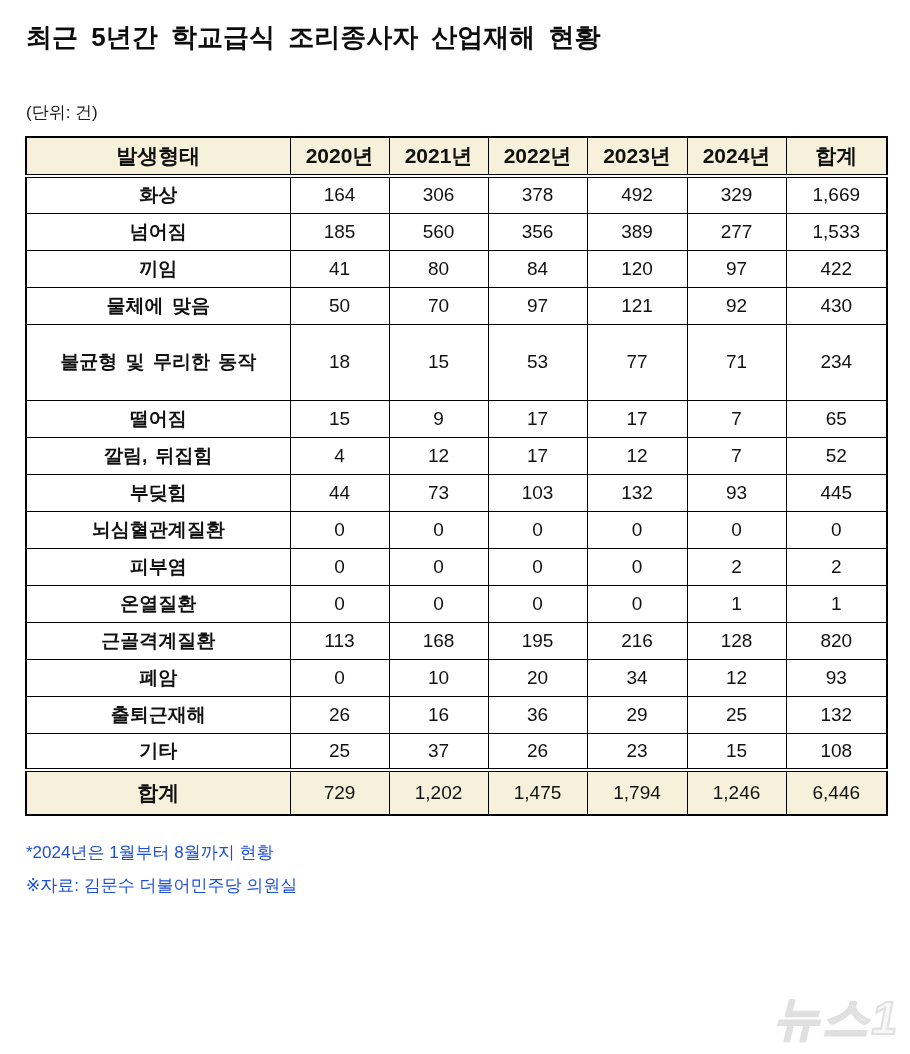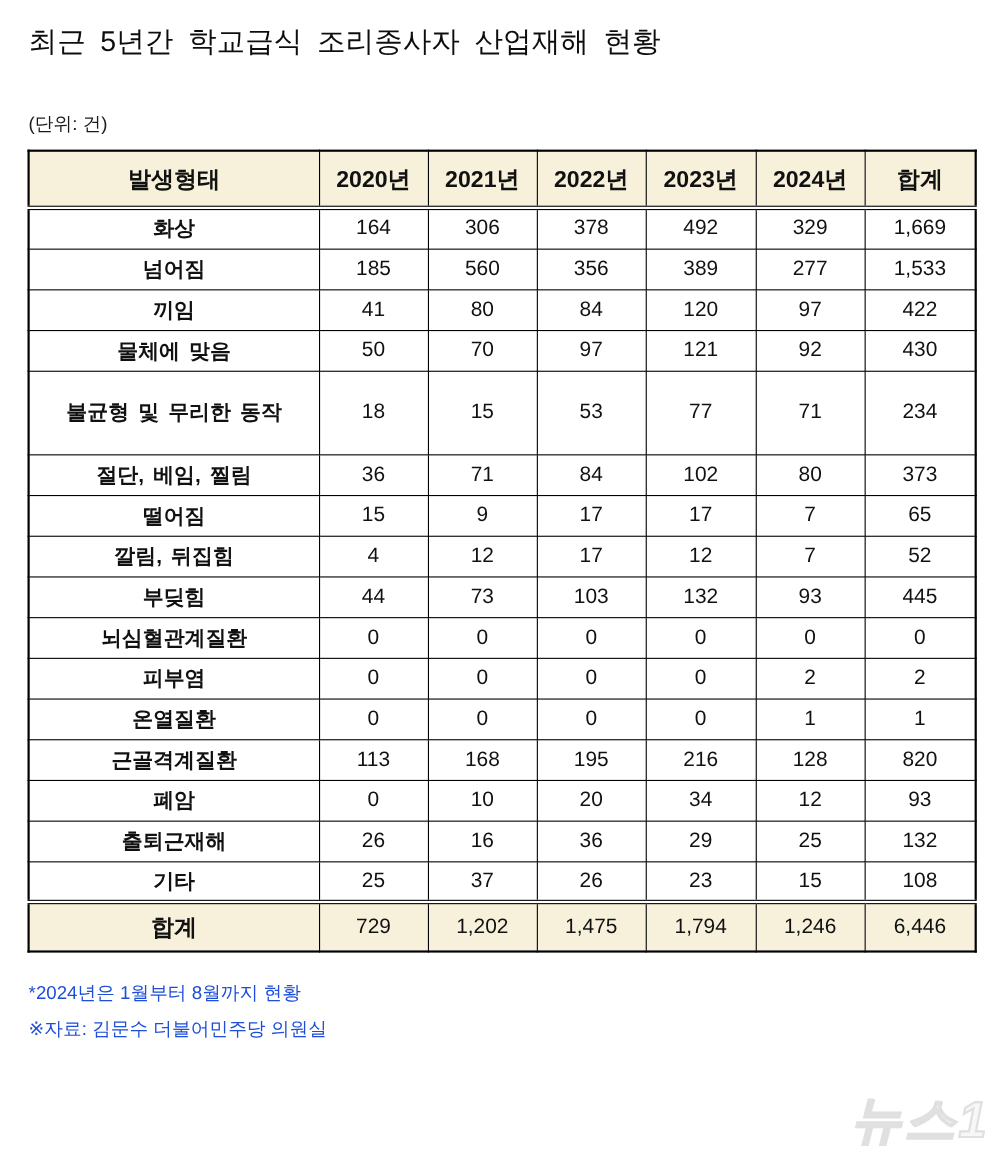--- a/index.html
+++ b/index.html
@@ -15,21 +15,21 @@
     background:#ffffff;
     font-family:"Liberation Sans","DejaVu Sans",sans-serif;
     color:var(--text);
     position:relative;
     overflow:hidden;
   }
   .page{padding:14px 24px 0 25px;position:relative;}
   h1.title{
     margin:6px 0 0 1px;
     font-size:26px;
-    font-weight:400;
+    font-weight:700;
     letter-spacing:0px;
     word-spacing:6px;
     color:#0d0d0d;
   }
   .unit{
     margin:46px 0 12px 1px;
     font-size:17px;
     color:#1a1a1a;
   }
   table.acc{
@@ -41,21 +41,21 @@
   table.acc th, table.acc td{
     border:1px solid var(--border);
     text-align:center;
     vertical-align:middle;
     padding:0 2px;
     overflow:hidden;
     white-space:nowrap;
   }
   table.acc thead th{
     background:var(--header-bg);
-    height:52px;
+    height:39px;
     font-size:21px;
     font-weight:bold;
     border-bottom:4px double var(--border);
   }
   table.acc tbody td{
     height:37px;
     font-size:19px;
     background:#ffffff;
   }
   table.acc tbody tr.tall td{height:76px;}
@@ -156,29 +156,20 @@
         <tr class="tall">
           <td class="label">불균형 및 무리한 동작</td>
           <td>18</td>
           <td>15</td>
           <td>53</td>
           <td>77</td>
           <td>71</td>
           <td>234</td>
         </tr>
         <tr>
-          <td class="label">절단, 베임, 찔림</td>
-          <td>36</td>
-          <td>71</td>
-          <td>84</td>
-          <td>102</td>
-          <td>80</td>
-          <td>373</td>
-        </tr>
-        <tr>
           <td class="label">떨어짐</td>
           <td>15</td>
           <td>9</td>
           <td>17</td>
           <td>17</td>
           <td>7</td>
           <td>65</td>
         </tr>
         <tr>
           <td class="label">깔림, 뒤집힘</td>

